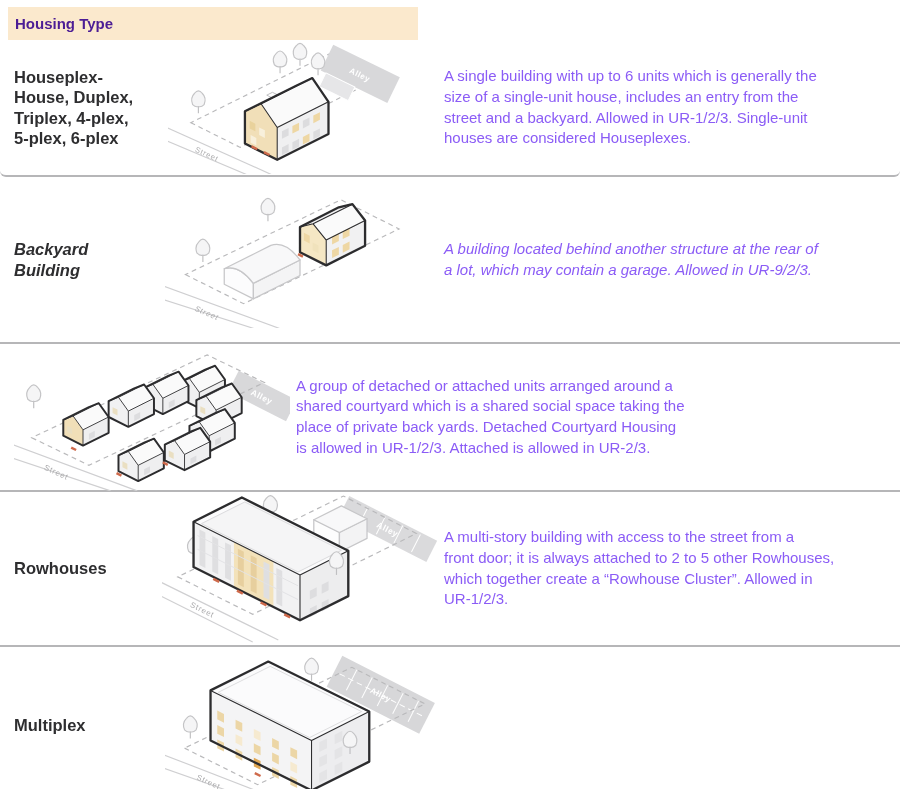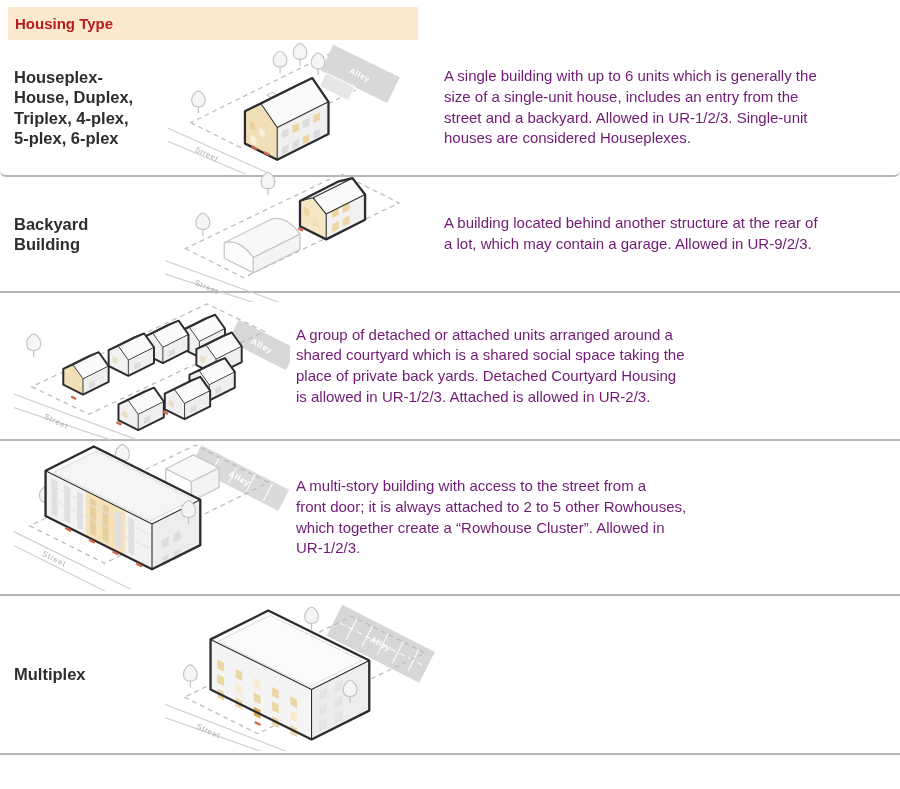--- a/index.html
+++ b/index.html
@@ -2,32 +2,32 @@
 <html><head>
 <meta charset="utf-8">
 <style>
   html,body{margin:0;padding:0;background:#ffffff;}
   .page{
     width:900px;height:789px;background:#ffffff;overflow:hidden;position:relative;
     font-family:"Liberation Sans",sans-serif;
   }
   .thead{display:flex;padding:7px 7px 0 8px;gap:11px;}
   .hcell{background:#fbe9cd;height:33px;display:flex;align-items:center;
-         font-weight:bold;font-size:15px;color:#b91c1c;box-sizing:border-box;}
+         font-weight:bold;font-size:15px;color:#4c1d95;box-sizing:border-box;}
   .hcell.left{width:410px;padding-left:7px;}
   .hcell.right{flex:1;padding-left:8px;}
   .row{display:flex;align-items:center;border-bottom:2px solid #b6b6b8;
        padding-left:14px;box-sizing:border-box;}
-  .row-1{height:137px;border-radius:6px;} .row-2{height:116px;} .row-3{height:148px;}
+  .row-1{height:137px;border-radius:6px;} .row-2{height:167px;font-style:italic;} .row-3{height:148px;}
   .row-4{height:155px;} .row-5{height:159px;}
   .col-type{width:148px;flex:0 0 auto;}
   .type-label{font-weight:bold;font-size:16.5px;line-height:1.24;color:#2e2e30;white-space:pre-line;}
   .col-illus{width:276px;flex:0 0 auto;display:flex;justify-content:center;align-items:center;}
   .col-desc{flex:1;padding:0 10px 0 6px;}
-  .desc{font-size:15px;line-height:1.38;color:#701a75;white-space:pre-line;margin:0;}
+  .desc{font-size:15px;line-height:1.38;color:#8b5cf6;white-space:pre-line;margin:0;}
   svg{display:block;}
   .street-text{font-size:8px;fill:#aaaaac;letter-spacing:.8px;}
   .alley-text{font-size:8.5px;fill:#ffffff;font-weight:bold;letter-spacing:.6px;text-anchor:middle;}
   .sil{fill:none;stroke:#2c2c2e;stroke-width:2.4;stroke-linejoin:round;}
   .edge{fill:none;stroke:#2c2c2e;stroke-width:1.1;stroke-linejoin:round;}
   .dashlot{fill:none;stroke:#b9b9bb;stroke-width:1.2;stroke-dasharray:5 4;}
   .stline{stroke:#cfcfd1;stroke-width:1.2;fill:none;}
   .lite{stroke:#c7c7c9;stroke-width:1.3;stroke-linejoin:round;}
   .tick{stroke:#cf6a4b;stroke-width:2.5;fill:none;}
 </style>
@@ -183,20 +183,23 @@
     </div>
     <div class="col-desc">
         <p class="desc">A group of detached or attached units arranged around a
 shared courtyard which is a shared social space taking the
 place of private back yards. Detached Courtyard Housing
 is allowed in UR-1/2/3. Attached is allowed in UR-2/3.</p>
       </div>
   </div>
 
   <div class="row row-4">
+    <div class="col-type">
+        <div class="type-label">Rowhouses</div>
+      </div>
     <div class="col-illus">
       <svg width="276" height="150" viewBox="0 0 280 152">
         <line class="stline" x1="-4" y1="88" x2="118" y2="148"></line>
         <line class="stline" x1="-4" y1="102" x2="92" y2="150"></line>
         <g transform="translate(190,2) rotate(27)">
           <rect width="100" height="24" fill="#dadadc"></rect>
           <path d="M22,2 l0,20 M42,2 l0,20 M62,2 l0,20 M82,2 l0,20" stroke="#ffffff" stroke-width="1"></path>
           <text class="alley-text" x="50" y="15.5">Alley</text>
         </g>
         <path class="dashlot" d="M16,84 L92,122 L258,40 L184,2 Z"></path>

